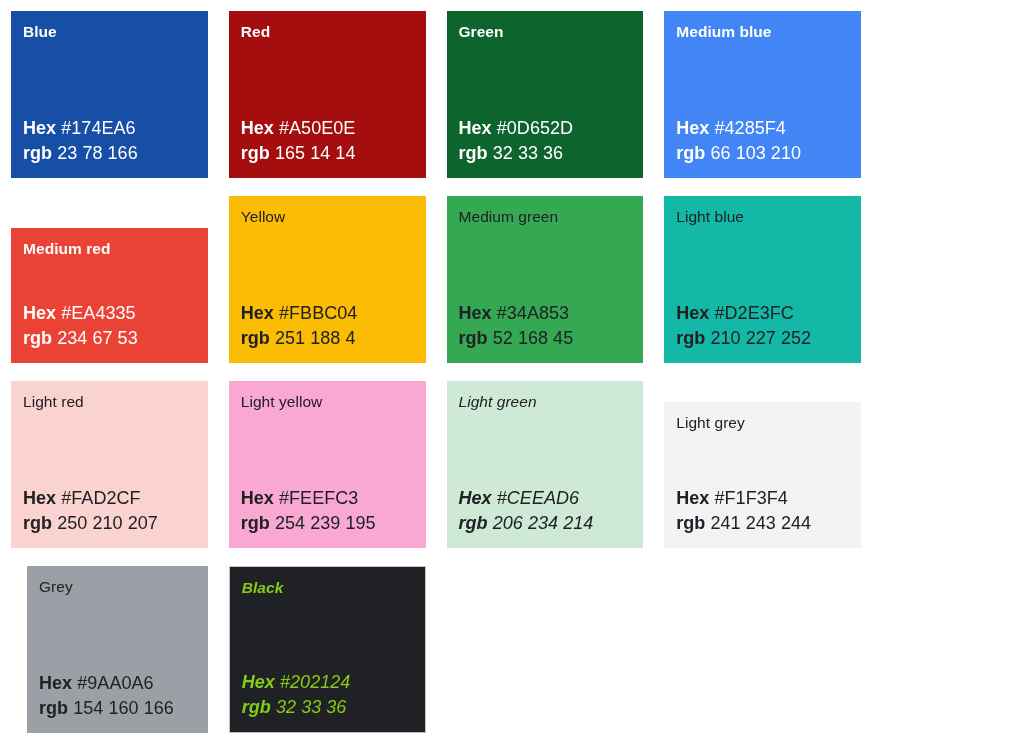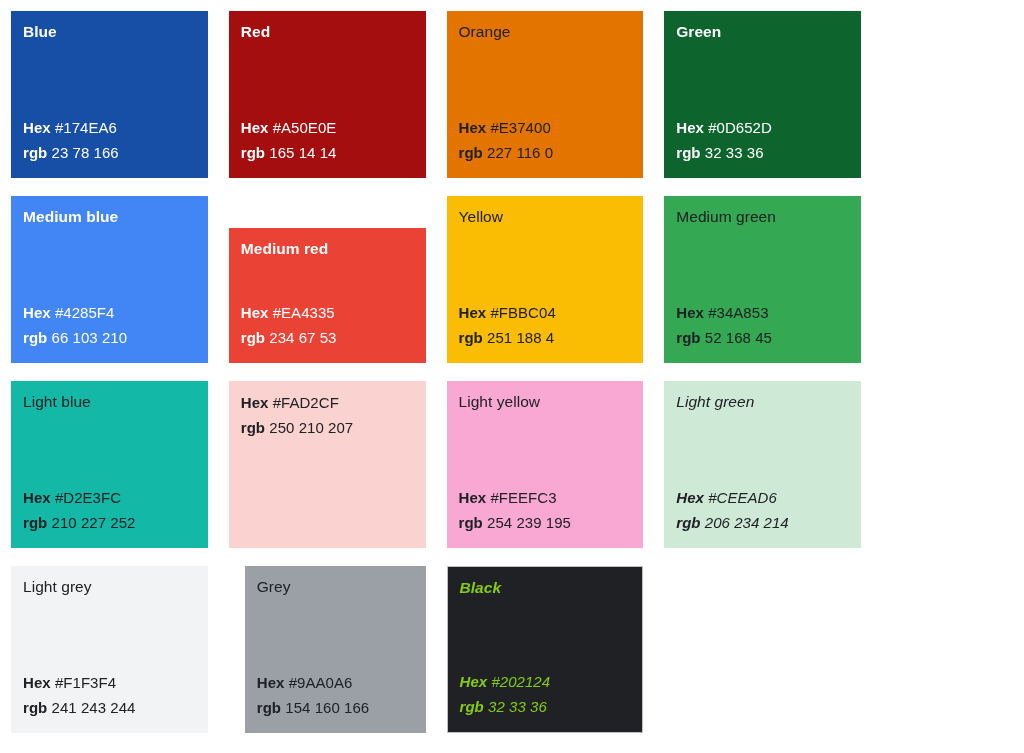--- a/index.html
+++ b/index.html
@@ -46,21 +46,21 @@
   }
 
   .swatch-values {
     display: flex;
     flex-direction: column;
     gap: 3px;
     padding-bottom: 2px;
   }
 
   .value-row {
-    font-size: 15px;
+    font-size: 18px;
     line-height: 22px;
     letter-spacing: 0.05px;
     white-space: nowrap;
   }
 
   .value-label {
     font-weight: 700;
   }
 
   .value-text {
@@ -81,27 +81,20 @@
       <div class="swatch-values">
         <div class="value-row"><span class="value-label">Hex</span> <span class="value-text">#174EA6</span></div>
         <div class="value-row"><span class="value-label">rgb</span> <span class="value-text">23 78 166</span></div>
       </div>
     </div>
     <div class="swatch-card" data-text-tone="light" style="background: rgb(165, 14, 14); color: rgb(255, 255, 255);">
       <div class="swatch-name">Red</div>
       <div class="swatch-values">
         <div class="value-row"><span class="value-label">Hex</span> <span class="value-text">#A50E0E</span></div>
         <div class="value-row"><span class="value-label">rgb</span> <span class="value-text">165 14 14</span></div>
-      </div>
-    </div>
-    <div class="swatch-card" data-text-tone="dark" style="background: rgb(227, 116, 0); color: rgb(32, 33, 36);">
-      <div class="swatch-name">Orange</div>
-      <div class="swatch-values">
-        <div class="value-row"><span class="value-label">Hex</span> <span class="value-text">#E37400</span></div>
-        <div class="value-row"><span class="value-label">rgb</span> <span class="value-text">227 116 0</span></div>
       </div>
     </div>
     <div class="swatch-card" data-text-tone="light" style="background: rgb(13, 101, 45); color: rgb(255, 255, 255);">
       <div class="swatch-name">Green</div>
       <div class="swatch-values">
         <div class="value-row"><span class="value-label">Hex</span> <span class="value-text">#0D652D</span></div>
         <div class="value-row"><span class="value-label">rgb</span> <span class="value-text">32 33 36</span></div>
       </div>
     </div>
     <div class="swatch-card" data-text-tone="light" style="background: rgb(66, 133, 244); color: rgb(255, 255, 255);">
@@ -133,40 +126,41 @@
       </div>
     </div>
     <div class="swatch-card" data-text-tone="dark" style="background: #14b8a6; color: rgb(32, 33, 36);">
       <div class="swatch-name">Light blue</div>
       <div class="swatch-values">
         <div class="value-row"><span class="value-label">Hex</span> <span class="value-text">#D2E3FC</span></div>
         <div class="value-row"><span class="value-label">rgb</span> <span class="value-text">210 227 252</span></div>
       </div>
     </div>
     <div class="swatch-card" data-text-tone="dark" style="background: rgb(250, 210, 207); color: rgb(32, 33, 36);">
+      <div class="swatch-name">Light red</div>
       <div class="swatch-values">
         <div class="value-row"><span class="value-label">Hex</span> <span class="value-text">#FAD2CF</span></div>
         <div class="value-row"><span class="value-label">rgb</span> <span class="value-text">250 210 207</span></div>
       </div>
     </div>
     <div class="swatch-card" data-text-tone="dark" style="background: #f9a8d4; color: rgb(32, 33, 36);">
       <div class="swatch-name">Light yellow</div>
       <div class="swatch-values">
         <div class="value-row"><span class="value-label">Hex</span> <span class="value-text">#FEEFC3</span></div>
         <div class="value-row"><span class="value-label">rgb</span> <span class="value-text">254 239 195</span></div>
       </div>
     </div>
     <div class="swatch-card" data-text-tone="dark" style="background: rgb(206, 234, 214); color: rgb(32, 33, 36); font-style: italic;">
       <div class="swatch-name">Light green</div>
       <div class="swatch-values">
         <div class="value-row"><span class="value-label">Hex</span> <span class="value-text">#CEEAD6</span></div>
         <div class="value-row"><span class="value-label">rgb</span> <span class="value-text">206 234 214</span></div>
       </div>
     </div>
-    <div class="swatch-card" data-text-tone="dark" style="background: rgb(241, 243, 244); color: rgb(32, 33, 36);">
+    <div class="swatch-card" data-text-tone="dark" style="background: rgb(241, 243, 244); color: rgb(32, 33, 36); margin-top: 21px;">
       <div class="swatch-name">Light grey</div>
       <div class="swatch-values">
         <div class="value-row"><span class="value-label">Hex</span> <span class="value-text">#F1F3F4</span></div>
         <div class="value-row"><span class="value-label">rgb</span> <span class="value-text">241 243 244</span></div>
       </div>
     </div>
     <div class="swatch-card" data-text-tone="dark" style="background: rgb(154, 160, 166); color: rgb(32, 33, 36); margin-left: 16px;">
       <div class="swatch-name">Grey</div>
       <div class="swatch-values">
         <div class="value-row"><span class="value-label">Hex</span> <span class="value-text">#9AA0A6</span></div>

